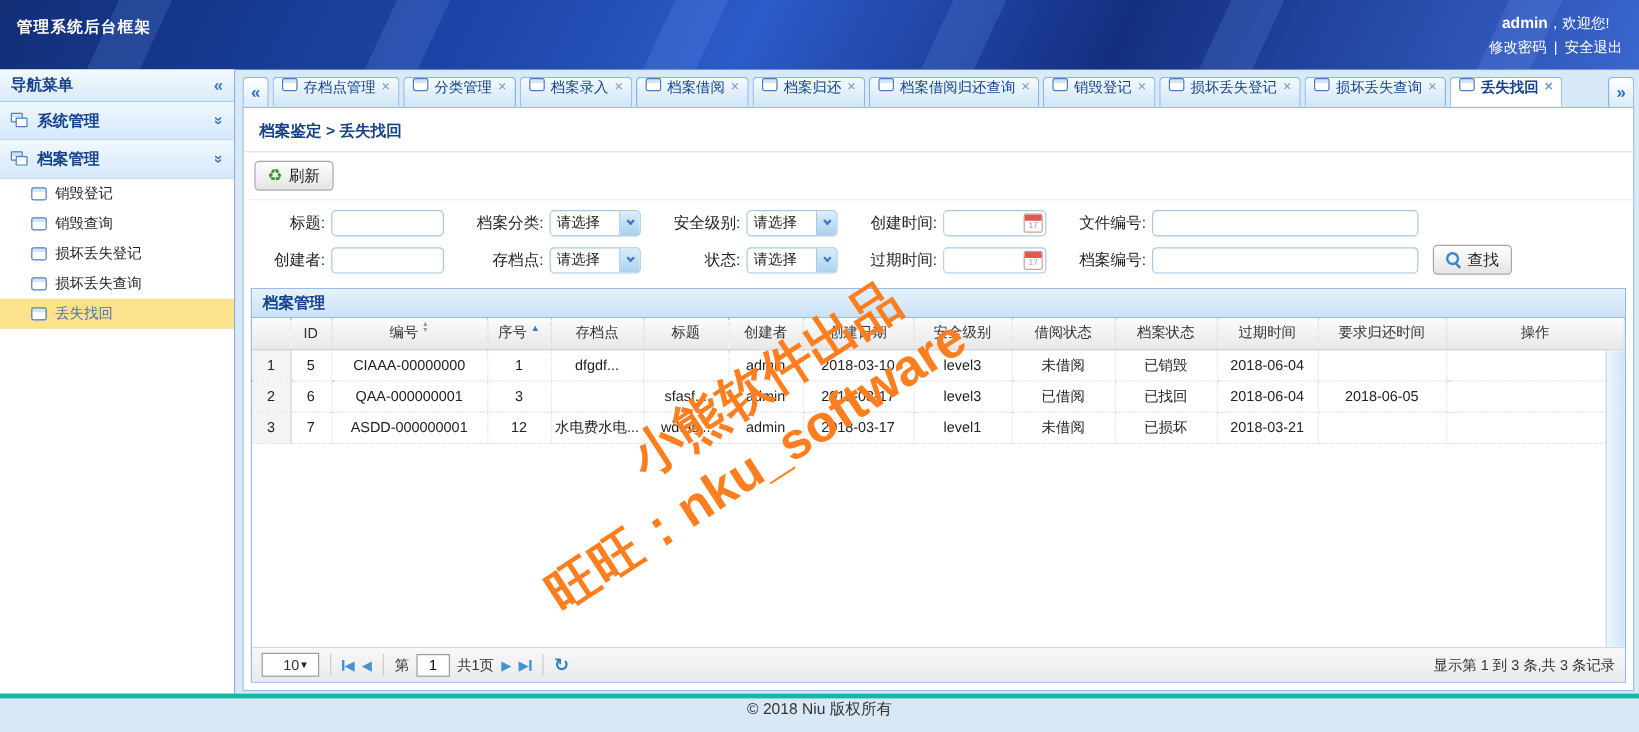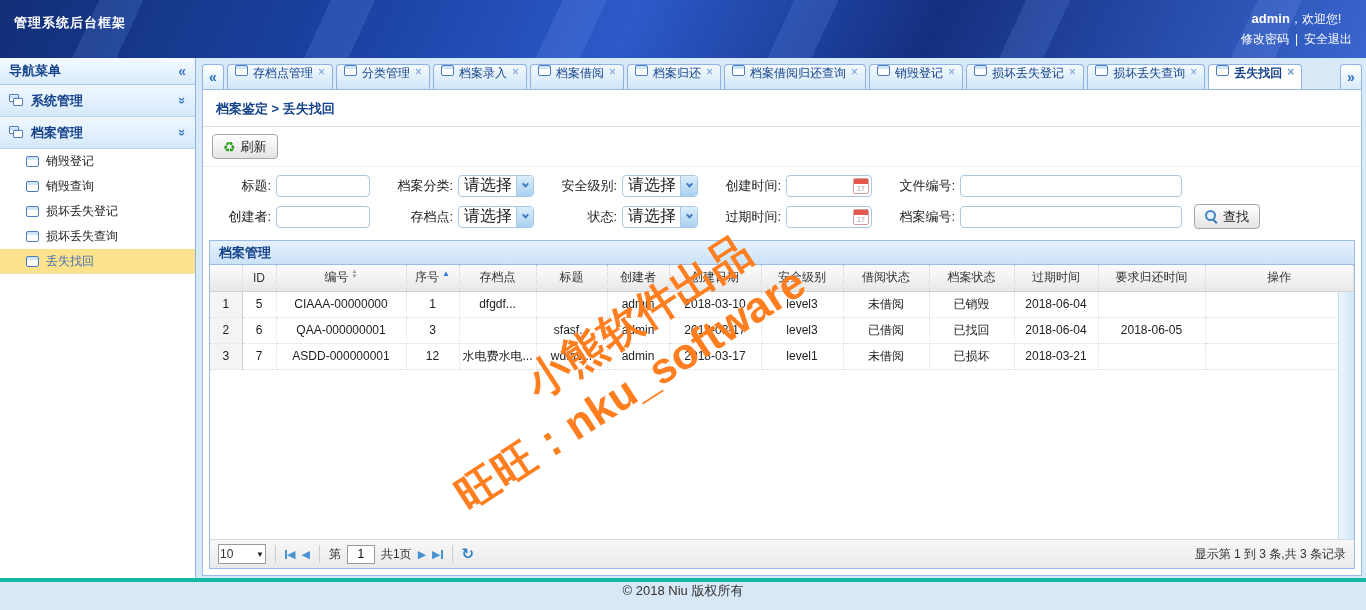--- a/index.html
+++ b/index.html
@@ -71,21 +71,21 @@
 
   
   .form { padding:3px 9px 8px; }
   .frow { display:flex; align-items:center; height:31px; font-size:13px; color:#222; }
   .flabel { text-align:right; white-space:nowrap; padding-right:5px; }
   .w64 { width:64px; } .w88 { width:88px; }
   .tin { height:22px; border:1px solid #a9c7e5; border-radius:4px; padding:0 5px; font-size:12px; outline:none; }
   .tin.small { width:94px; }
   .tin.long { width:222px; }
   .sel { display:inline-flex; width:76px; height:22px; border:1px solid #a9c7e5; border-radius:4px;
-    background:#fff; align-items:center; overflow:hidden; font-size:16px; color:#222; cursor:pointer; }
+    background:#fff; align-items:center; overflow:hidden; font-size:12px; color:#222; cursor:pointer; }
   .sel .txt { flex:1; padding-left:5px; }
   .sel .arrow { width:17px; align-self:stretch; border-left:1px solid #a9c7e5;
     background:linear-gradient(#dbeefb,#a9d1ef); display:flex; align-items:center; justify-content:center; }
   .sel .arrow i { width:5px; height:5px; border-right:2px solid #4178be; border-bottom:2px solid #4178be;
     transform:rotate(45deg) translate(-1px,-1px); }
   .datebox { display:inline-flex; align-items:center; height:22px; border:1px solid #a9c7e5; border-radius:4px; background:#fff; }
   .datebox input { border:none; outline:none; width:66px; height:18px; padding:0 4px; font-size:12px; }
   .cal { width:16px; height:16px; margin-right:2px; border:1px solid #cf9f9f; border-radius:2px; background:#fff; cursor:pointer; }
   .cal::before { content:""; display:block; height:5px; background:#e4574c; border-radius:1px 1px 0 0; }
   .cal::after { content:"17"; display:block; text-align:center; font-size:7px; line-height:9px; color:#999; }
@@ -110,21 +110,21 @@
   td { height:26px; font-size:12px; color:#222; text-align:center; white-space:nowrap; overflow:hidden;
     border-right:1px dotted #e0e0e0; border-bottom:1px dotted #dadada; }
   td.rn { background:#f4f4f4; border-right:1px solid #d2d2d2; }
   .sort2 { display:inline-flex; flex-direction:column; line-height:5px; font-size:6px; color:#9a9a9a; }
   .sort1 { font-size:8px; color:#2f7ad0; }
 
   
   .pager { height:29px; flex:0 0 29px; border-top:1px solid #d8d8d8; background:linear-gradient(#f8f8f8,#eaeaea);
     display:flex; align-items:center; gap:6px; padding:0 8px; font-size:12px; color:#333; }
   .psize { width:48px; height:20px; border:1px solid #9a9a9a; background:#fff; display:flex; align-items:center;
-    justify-content:space-between; padding:0 1px; cursor:pointer; }
+    justify-content:space-between; padding:0 17px; cursor:pointer; }
   .psize .caret { font-size:8px; color:#222; }
   .psep { width:1px; height:18px; background:#ccc; margin:0 3px; }
   .picon { display:inline-flex; align-items:center; color:#4793d2; font-size:11px; cursor:pointer; }
   .pbar { width:2px; height:9px; background:#4793d2; }
   .pg-input { width:28px; height:19px; border:1px solid #9a9a9a; text-align:center; font-size:12px; outline:none; }
   .prefresh { color:#2e7fc1; font-size:15px; font-weight:bold; cursor:pointer; }
   .pinfo { margin-left:auto; }
 
   
   .footer { height:32px; flex:0 0 32px; background:#d9e8f7; border-top:4px solid #14b8a6;

